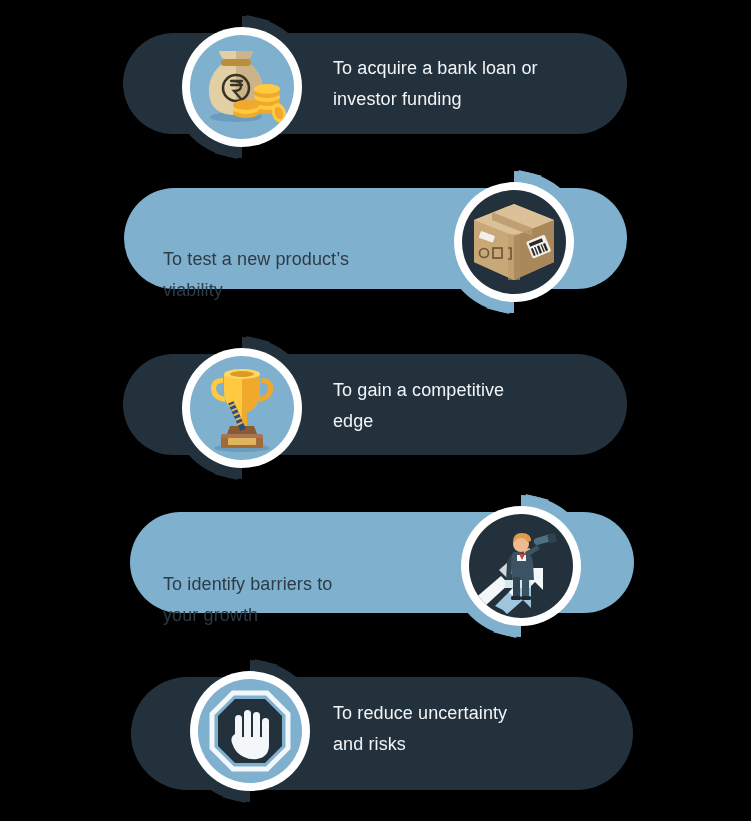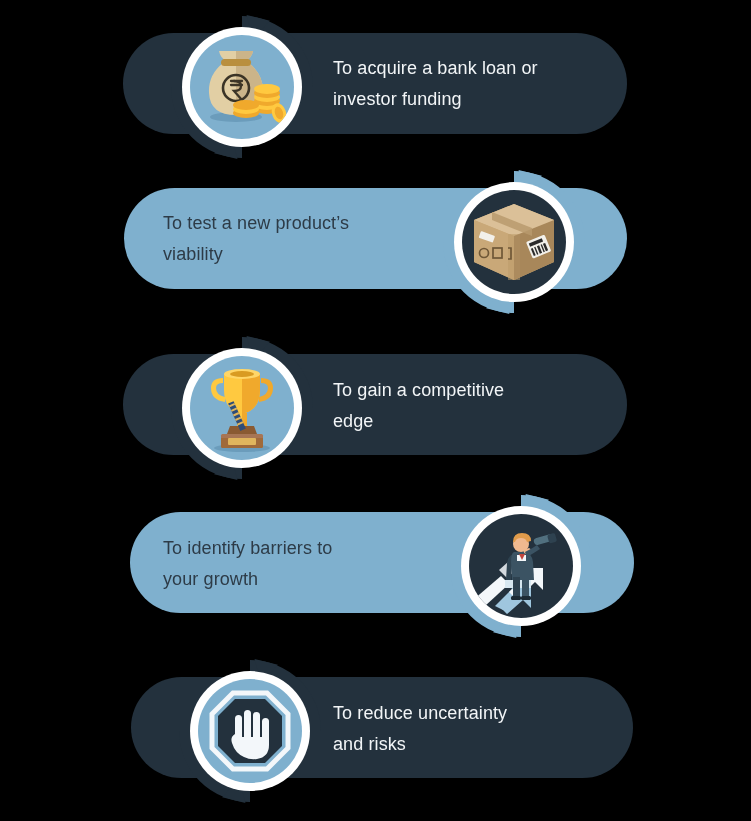--- a/index.html
+++ b/index.html
@@ -41,21 +41,21 @@
   .bar.blue  { background: #7fb0ce; }
 
   .bar-text {
     font-size: 18px;
     line-height: 31px;
     letter-spacing: .1px;
     white-space: pre-line;
     font-weight: 400;
   }
   .bar.dark .bar-text { color: #f2f5f7; }
-  .bar.blue .bar-text { color: #2d3b47; }
+  .bar.blue .bar-text { color: #2d3b47; margin-top: 36px; }
 
   
   .badge {
     position: absolute;
     width: 146px;
     height: 146px;
   }
   .ring-arrows {
     position: absolute;
     left: 0; top: 0;
@@ -271,21 +271,21 @@
         <path d="M56 38 q8 -4 12 -7 l3 4 q-6 4 -13 8 Z" fill="#3b5363"></path>
         <rect x="64" y="25" width="20" height="7" rx="3.5" fill="#51707f" transform="rotate(-16 64 25)"></rect>
         <rect x="78" y="21" width="8" height="9" rx="2" fill="#2e4250" transform="rotate(-16 78 21)"></rect>
       </g>
     </svg>
           </div>
         </div>
       </div>
     </div>
     <div class="row" style="top: 640px;">
-      <div class="bar dark" style="left: 131px; top: 37px; width: 502px; height: 101px;">
+      <div class="bar dark" style="left: 131px; top: 37px; width: 502px; height: 113px;">
         <div class="bar-text" style="position: absolute; left: 202px; top: 21px;">To reduce uncertainty
 and risks</div>
       </div>
       <div class="badge" style="left: 177px; top: 18px;">
         <svg class="ring-arrows" viewBox="0 0 146 146">
     <g fill="#23313d">
       <path d="M73 2 A71 71 0 0 1 144 73 L126 73 A53 53 0 0 0 73 20 Z"></path>
       <path d="M73 144 A71 71 0 0 1 2 73 L20 73 A53 53 0 0 0 73 126 Z"></path>
       <path d="M60 2 L84 2 L72 24 Z" transform="rotate(14 73 73)"></path>
       <path d="M62 144 L86 144 L74 122 Z" transform="rotate(14 73 73)"></path>

